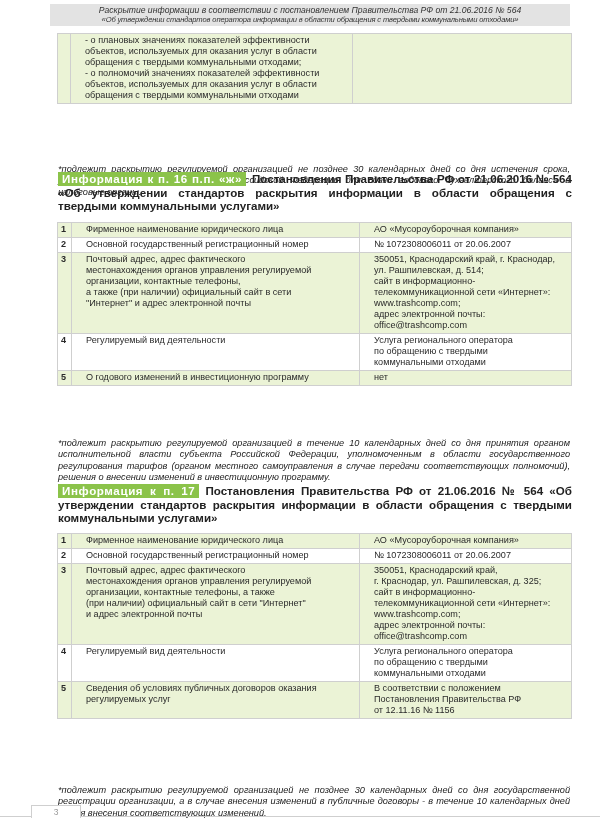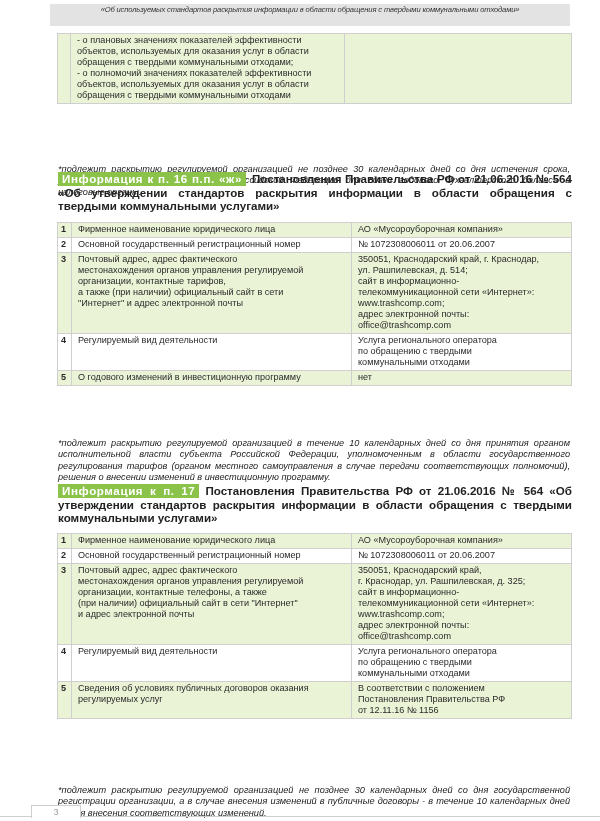--- a/index.html
+++ b/index.html
@@ -13,21 +13,21 @@
       font-style: italic; font-size: 8.6px; line-height: 10.2px; color: #333;
       padding-top: 1px;
     }
     .header .l2 { font-size: 7.6px; letter-spacing: -0.15px; }
 
     table.info {
       position: absolute; border-collapse: collapse;
       font-size: 9.1px; line-height: 11px; color: #2a2a2a;
     }
     table.info td {
-      border: 1px solid #cfcfcf; padding: 1px 3px 2px 6px; vertical-align: top;
+      border: 1px solid #cfcfcf; padding: 1px 3px 2px 14px; vertical-align: top;
     }
     table.info td.num { width: 8px; font-weight: bold; padding: 1px 2px 2px 3px; }
     tr.g td { background: #ebf3d6; }
     tr.w td { background: #ffffff; }
 
     .note {
       position: absolute; left: 58px; width: 512px;
       font-style: italic; font-size: 9.2px; line-height: 11.4px;
       text-align: justify; color: #222; margin-top: 48px;
     }
@@ -46,21 +46,22 @@
     .page-tab {
       position: absolute; left: 31px; top: 805px; width: 48px; height: 12px;
       border: 1px solid #cfcfcf; border-bottom: none; background: #fff;
       font-size: 8.5px; color: #999; text-align: center; line-height: 12px;
     }
   </style>
 </head>
 <body>
 
 <div class="header">
-  <div class="l2">«Об используемых стандартов раскрытия информации в области обращения с твердыми коммунальными отходами»</div>
+  <div>Раскрытие информации в соответствии с постановлением Правительства РФ от 21.06.2016 № 564</div>
+  <div class="l2">«Об утверждении стандартов оператора информации в области обращения с твердыми коммунальными отходами»</div>
 </div>
 
 <table class="info" style="left:57px; top:33px; width:515px;">
   <tbody>
       <tr class="g">
     <td class="num" style="width:7px;"></td>
     <td style="width:264px;">
       <div>- о плановых значениях показателей эффективности</div>
       <div>объектов, используемых для оказания услуг в области</div>
       <div>обращения с твердыми коммунальными отходами;</div>
@@ -89,21 +90,21 @@
   <tr class="w">
     <td class="num">2</td>
     <td>Основной государственный регистрационный номер</td>
     <td>№ 1072308006011 от 20.06.2007</td>
   </tr>
   <tr class="g">
     <td class="num">3</td>
     <td>
       <div>Почтовый адрес, адрес фактического</div>
       <div>местонахождения органов управления регулируемой</div>
-      <div>организации, контактные тарифов,</div>
+      <div>организации, контактные телефоны,</div>
       <div>а также (при наличии) официальный сайт в сети</div>
       <div>"Интернет" и адрес электронной почты</div>
     </td>
     <td>
       <div>350051, Краснодарский край, г. Краснодар,</div>
       <div>ул. Рашпилевская, д. 514;</div>
       <div>сайт в информационно-</div>
       <div>телекоммуникационной сети «Интернет»:</div>
       <div>www.trashcomp.com;</div>
       <div>адрес электронной почты:</div>

